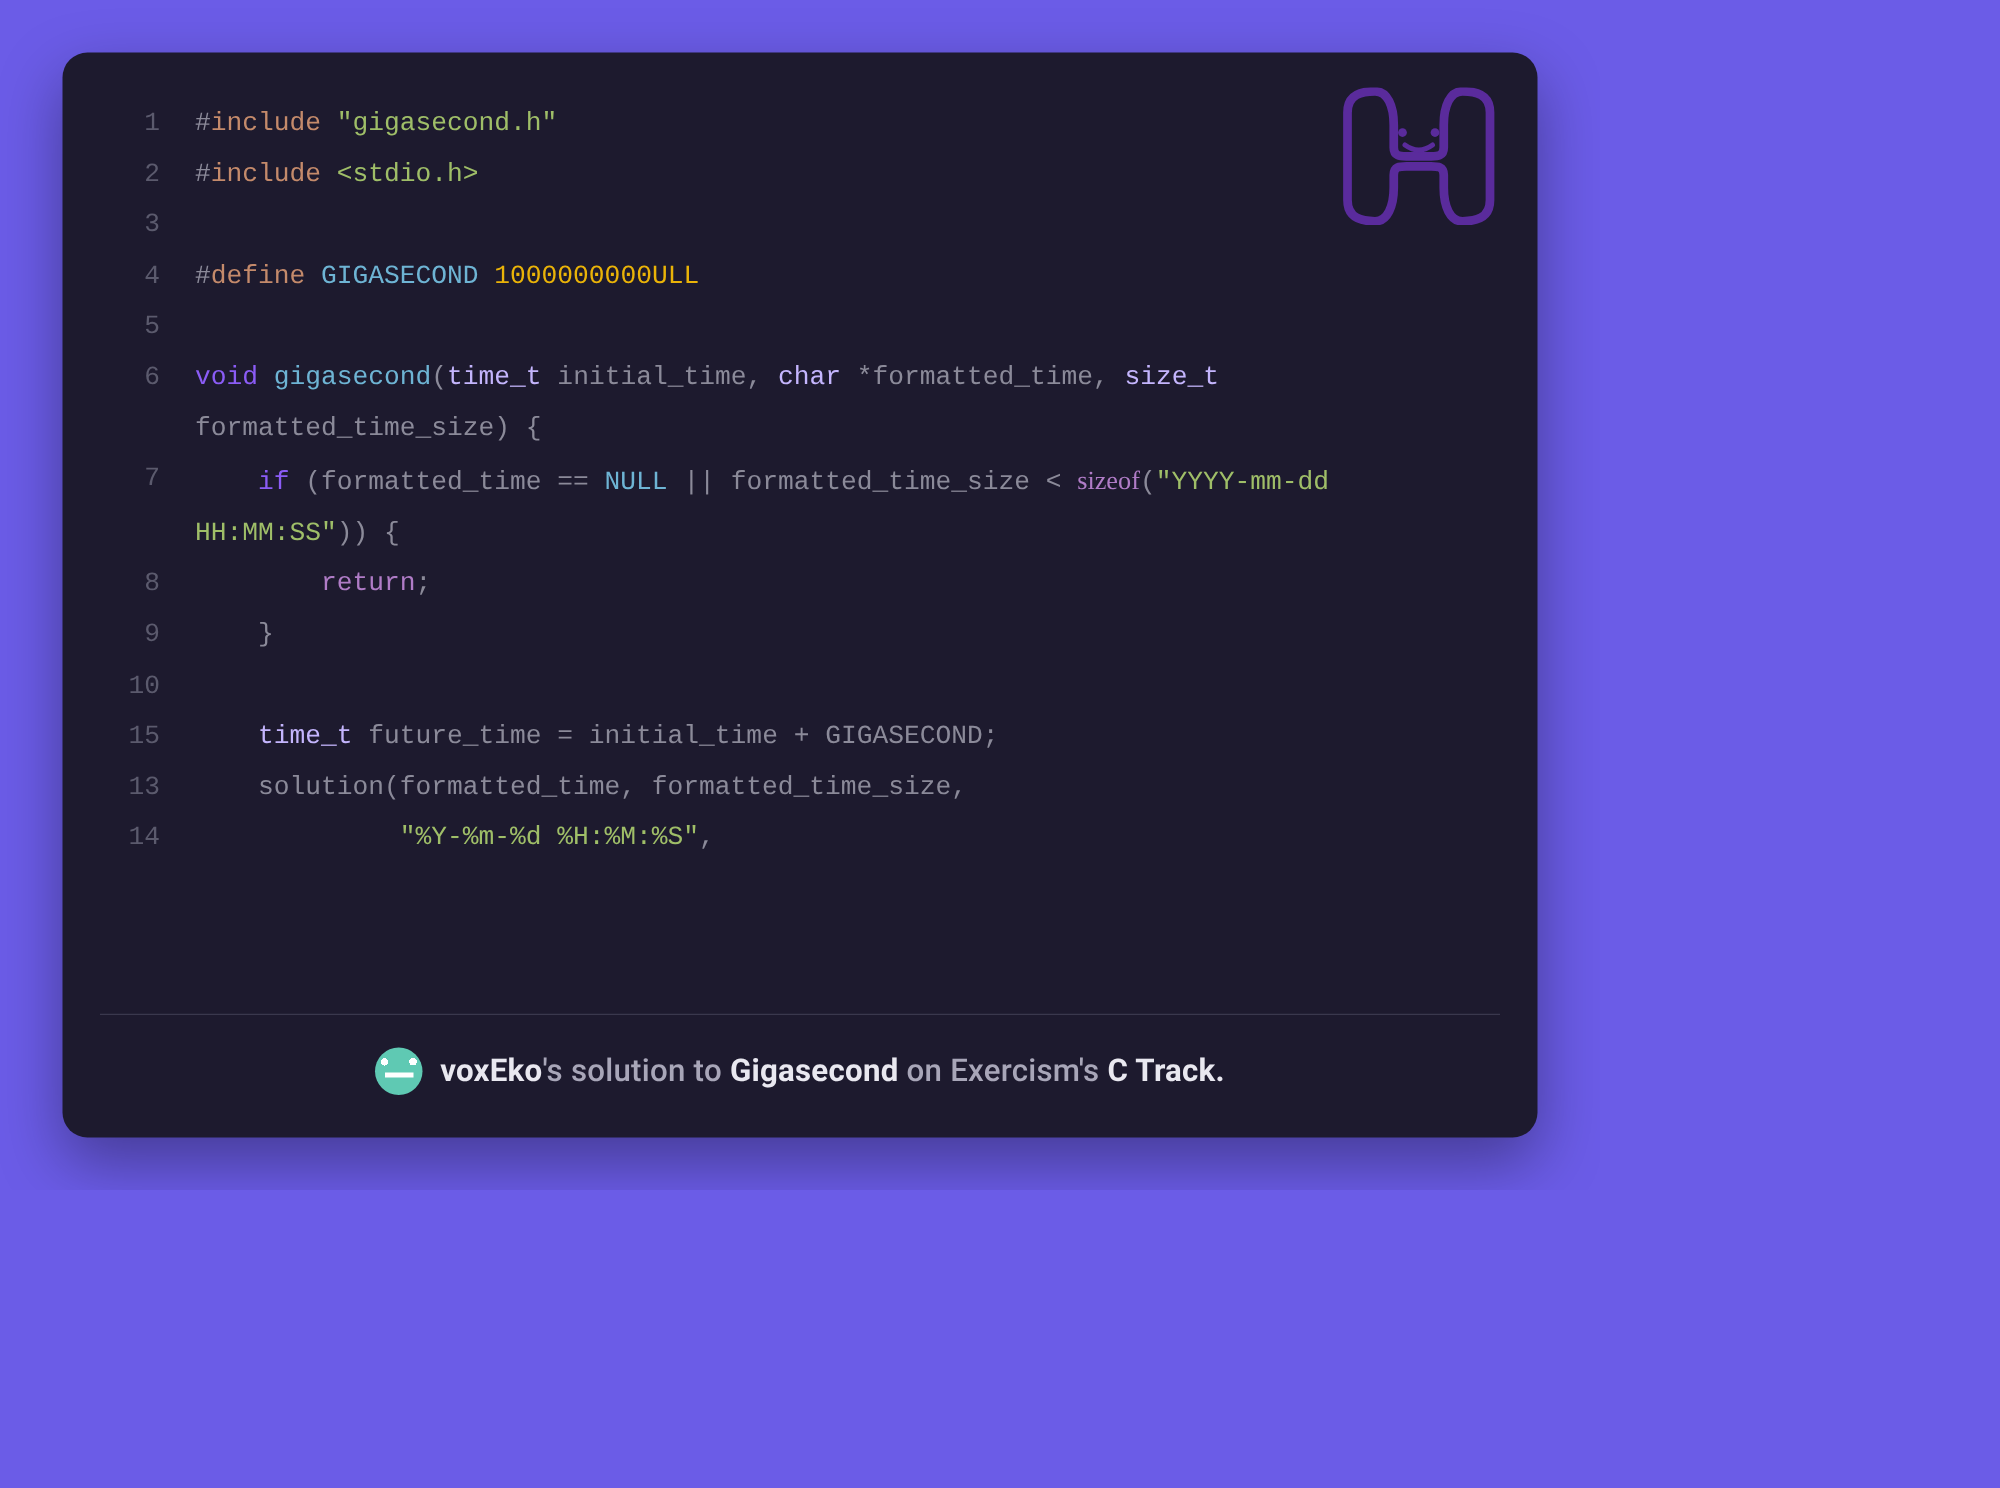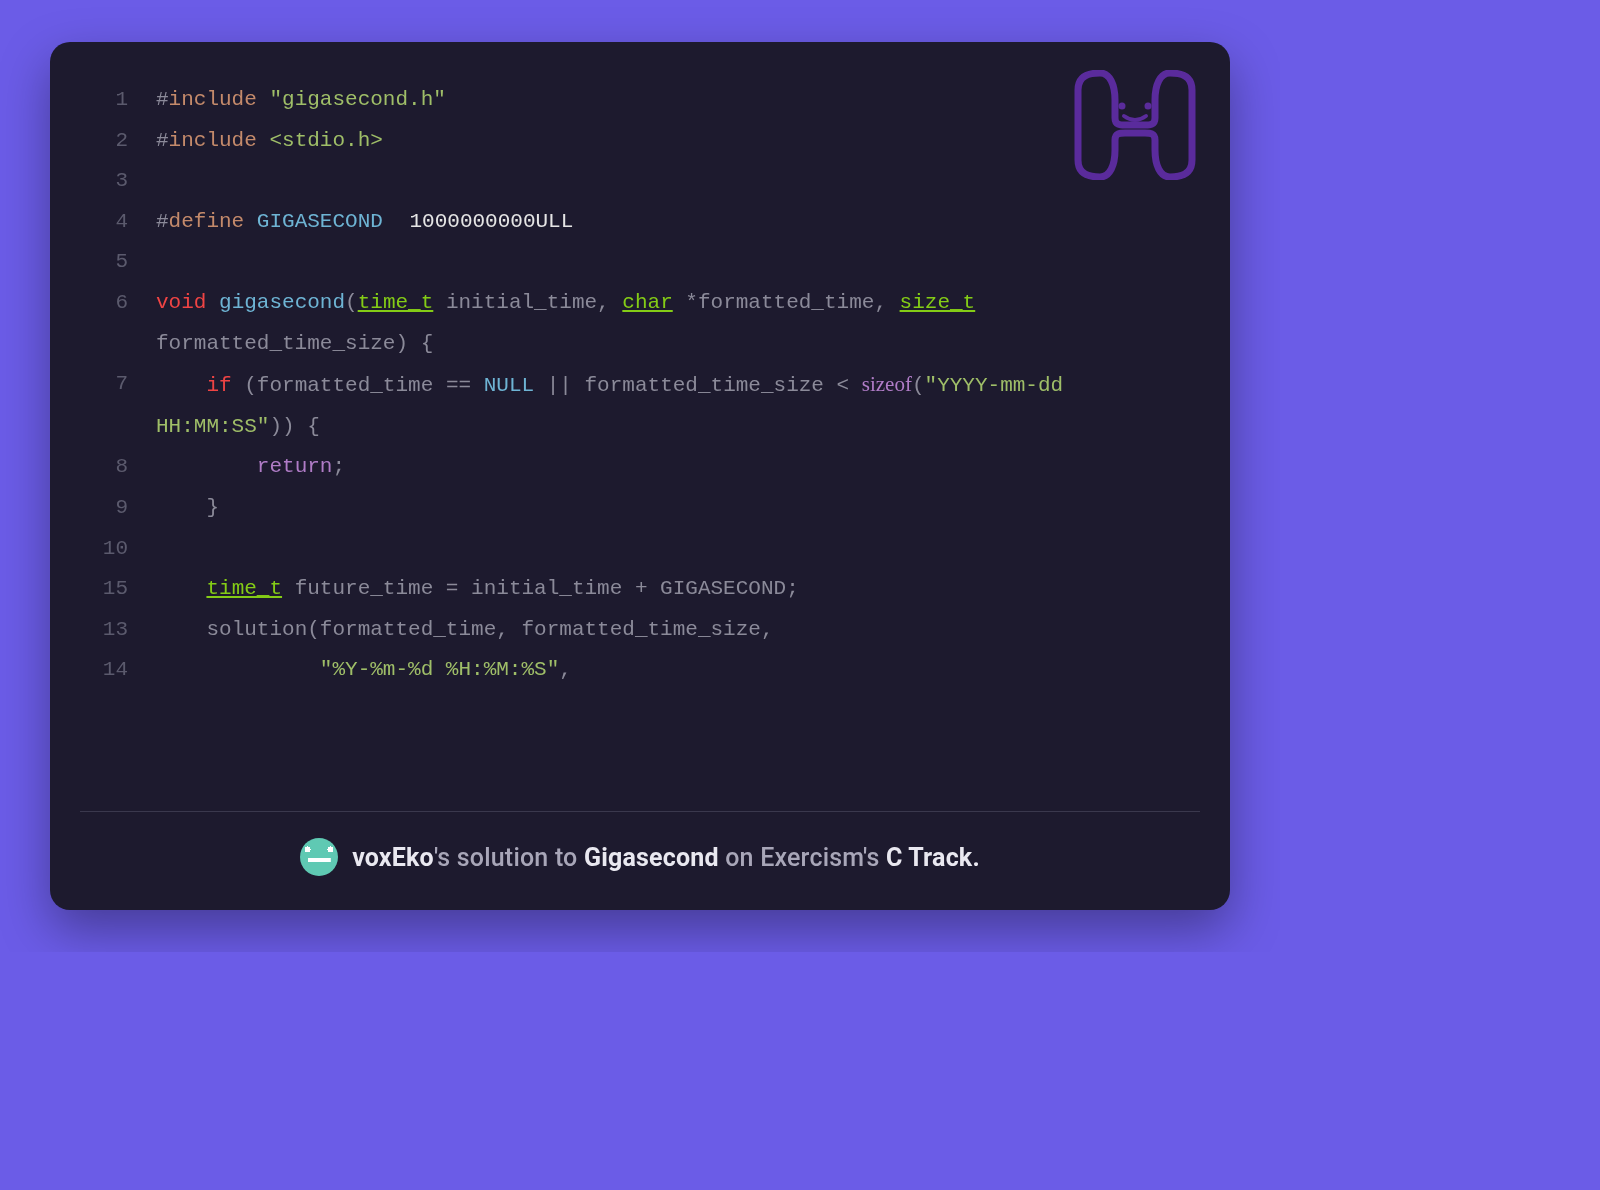--- a/index.html
+++ b/index.html
@@ -53,23 +53,23 @@
 .code-txt {
   padding-left: 28px;
   white-space: pre-wrap;
   word-break: break-word;
   flex: 1;
 }
 .tok-pp      { color: #8b8a99; } 
 .tok-ppk     { color: #c48a6b; } 
 .tok-str     { color: #9fbe68; }
 .tok-macname { color: #6eb4d4; }
-.tok-num     { color: #e5e5e5; margin-left: 14px; }
-.tok-kw      { color: #ef4444; }
-.tok-type    { color: #84cc16; text-decoration: underline; }
+.tok-num     { color: #eab308; }
+.tok-kw      { color: #8b5cf6; }
+.tok-type    { color: #c4b5fd; }
 .tok-fn      { color: #6eb4d4; }
 .tok-ident   { color: #8b8a99; text-align: center; }
 .tok-op      { color: #8b8a99; }
 .tok-null    { color: #6eb4d4; }
 .tok-szof    { color: #b07cc7; font-family: Liberation Serif, serif; }
 .tok-kwret   { color: #b07cc7; }
 
 .footer {
   border-top: 1px solid #3a384d;
   margin: 0 30px;

